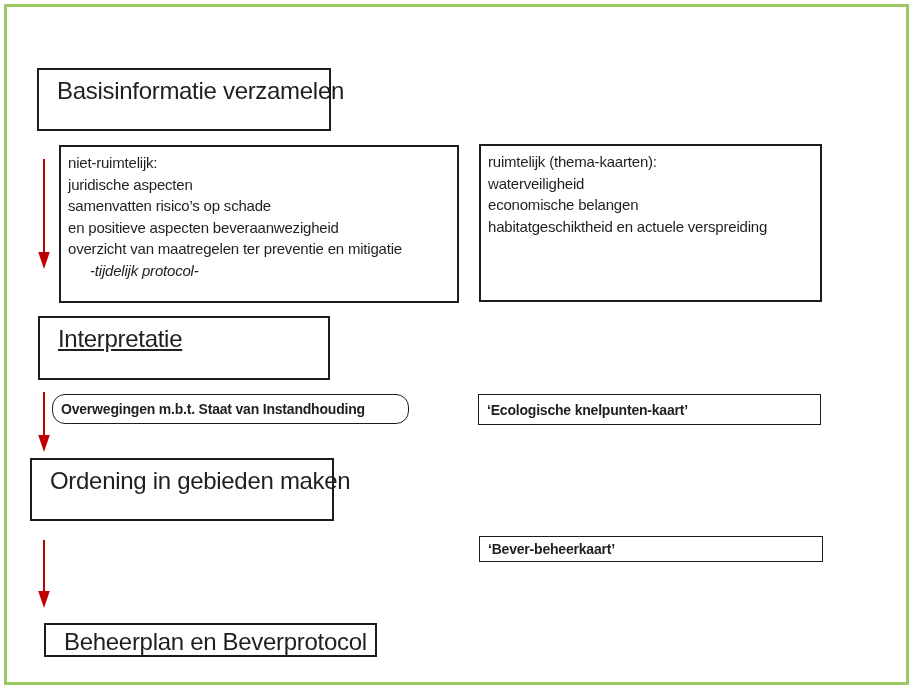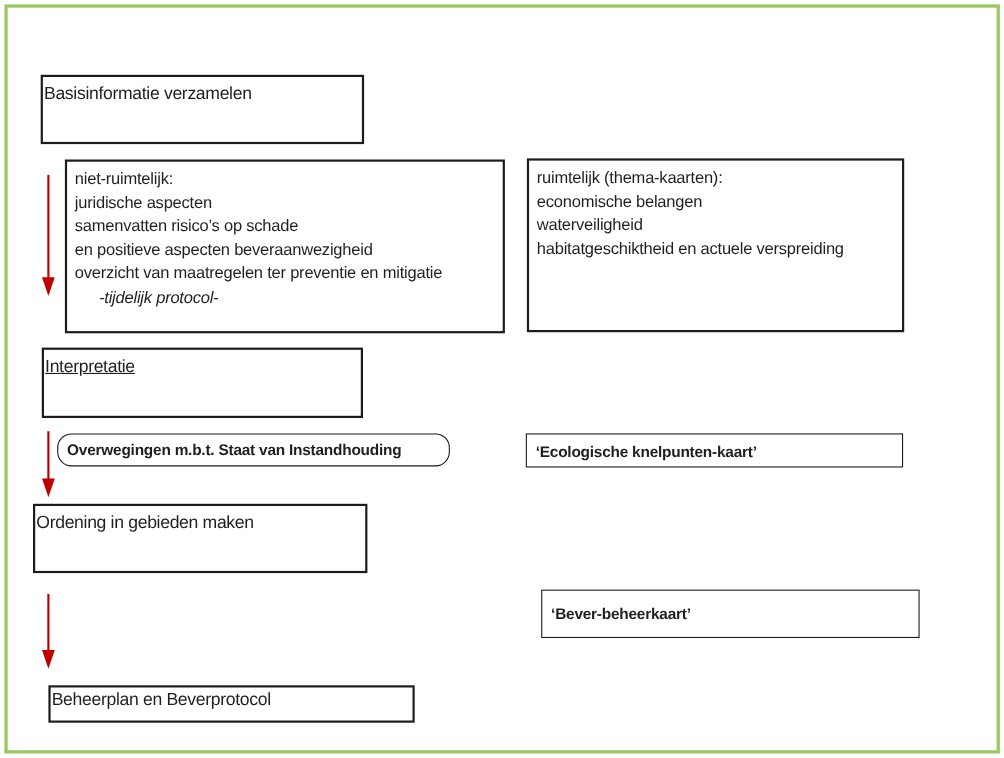--- a/index.html
+++ b/index.html
@@ -30,23 +30,23 @@
     top: 0;
     pointer-events: none;
   }
   .box {
     position: absolute;
     box-sizing: border-box;
     background: #ffffff;
     border: 2px solid #1c1c1c;
   }
   .title-box {
-    font-size: 16px;
+    font-size: 24px;
     letter-spacing: -0.3px;
-    padding: 7px 4px 0 1px;
+    padding: 7px 4px 0 18px;
     white-space: nowrap;
   }
   .content-box {
     font-size: 15px;
     line-height: 21.5px;
     letter-spacing: -0.2px;
     padding: 5px 20px 0 7px;
     white-space: nowrap;
   }
   .content-box .line-italic {
@@ -64,21 +64,21 @@
     white-space: nowrap;
   }
   
   #box-step1        { left: 37px;  top: 68px;  width: 294px; height: 63px; }
   #box-nonspatial   { left: 59px;  top: 145px; width: 400px; height: 158px; }
   #box-spatial      { left: 479px; top: 144px; width: 343px; height: 158px; }
   #box-step2        { left: 38px;  top: 316px; width: 292px; height: 64px; text-decoration: underline; }
   #box-overwegingen { left: 52px;  top: 394px; width: 357px; height: 30px; border-radius: 13px; }
   #box-ecologische  { left: 478px; top: 394px; width: 343px; height: 31px; }
   #box-step3        { left: 30px;  top: 458px; width: 304px; height: 63px; }
-  #box-bever        { left: 492px; top: 536px; width: 344px; height: 44px; text-align: right; }
+  #box-bever        { left: 479px; top: 536px; width: 344px; height: 26px; text-align: right; }
   #box-step4        { left: 44px;  top: 623px; width: 333px; height: 34px; padding-top: 3px; }
 </style>
 </head>
 <body>
 
 <div class="canvas">
 
   <div class="page-frame"></div>
 
   <svg class="arrows" width="913" height="689" viewBox="0 0 913 689">
@@ -102,22 +102,22 @@
     <div class="line">niet-ruimtelijk:</div>
     <div class="line">juridische aspecten</div>
     <div class="line">samenvatten risico’s op schade</div>
     <div class="line">en positieve aspecten beveraanwezigheid</div>
     <div class="line">overzicht van maatregelen ter preventie en mitigatie</div>
     <div class="line-italic">-tijdelijk protocol-</div>
   </div>
 
   <div class="box content-box" id="box-spatial">
     <div class="line">ruimtelijk (thema-kaarten):</div>
+    <div class="line">waterveiligheid</div>
     <div class="line">economische belangen</div>
-    <div class="line">waterveiligheid</div>
     <div class="line">habitatgeschiktheid en actuele verspreiding</div>
   </div>
 
   <div class="box title-box" id="box-step2">Interpretatie</div>
 
   <div class="box label-box" id="box-overwegingen">Overwegingen m.b.t. Staat van Instandhouding</div>
 
   <div class="box label-box" id="box-ecologische">‘Ecologische knelpunten-kaart’</div>
 
   <div class="box title-box" id="box-step3">Ordening in gebieden maken</div>

